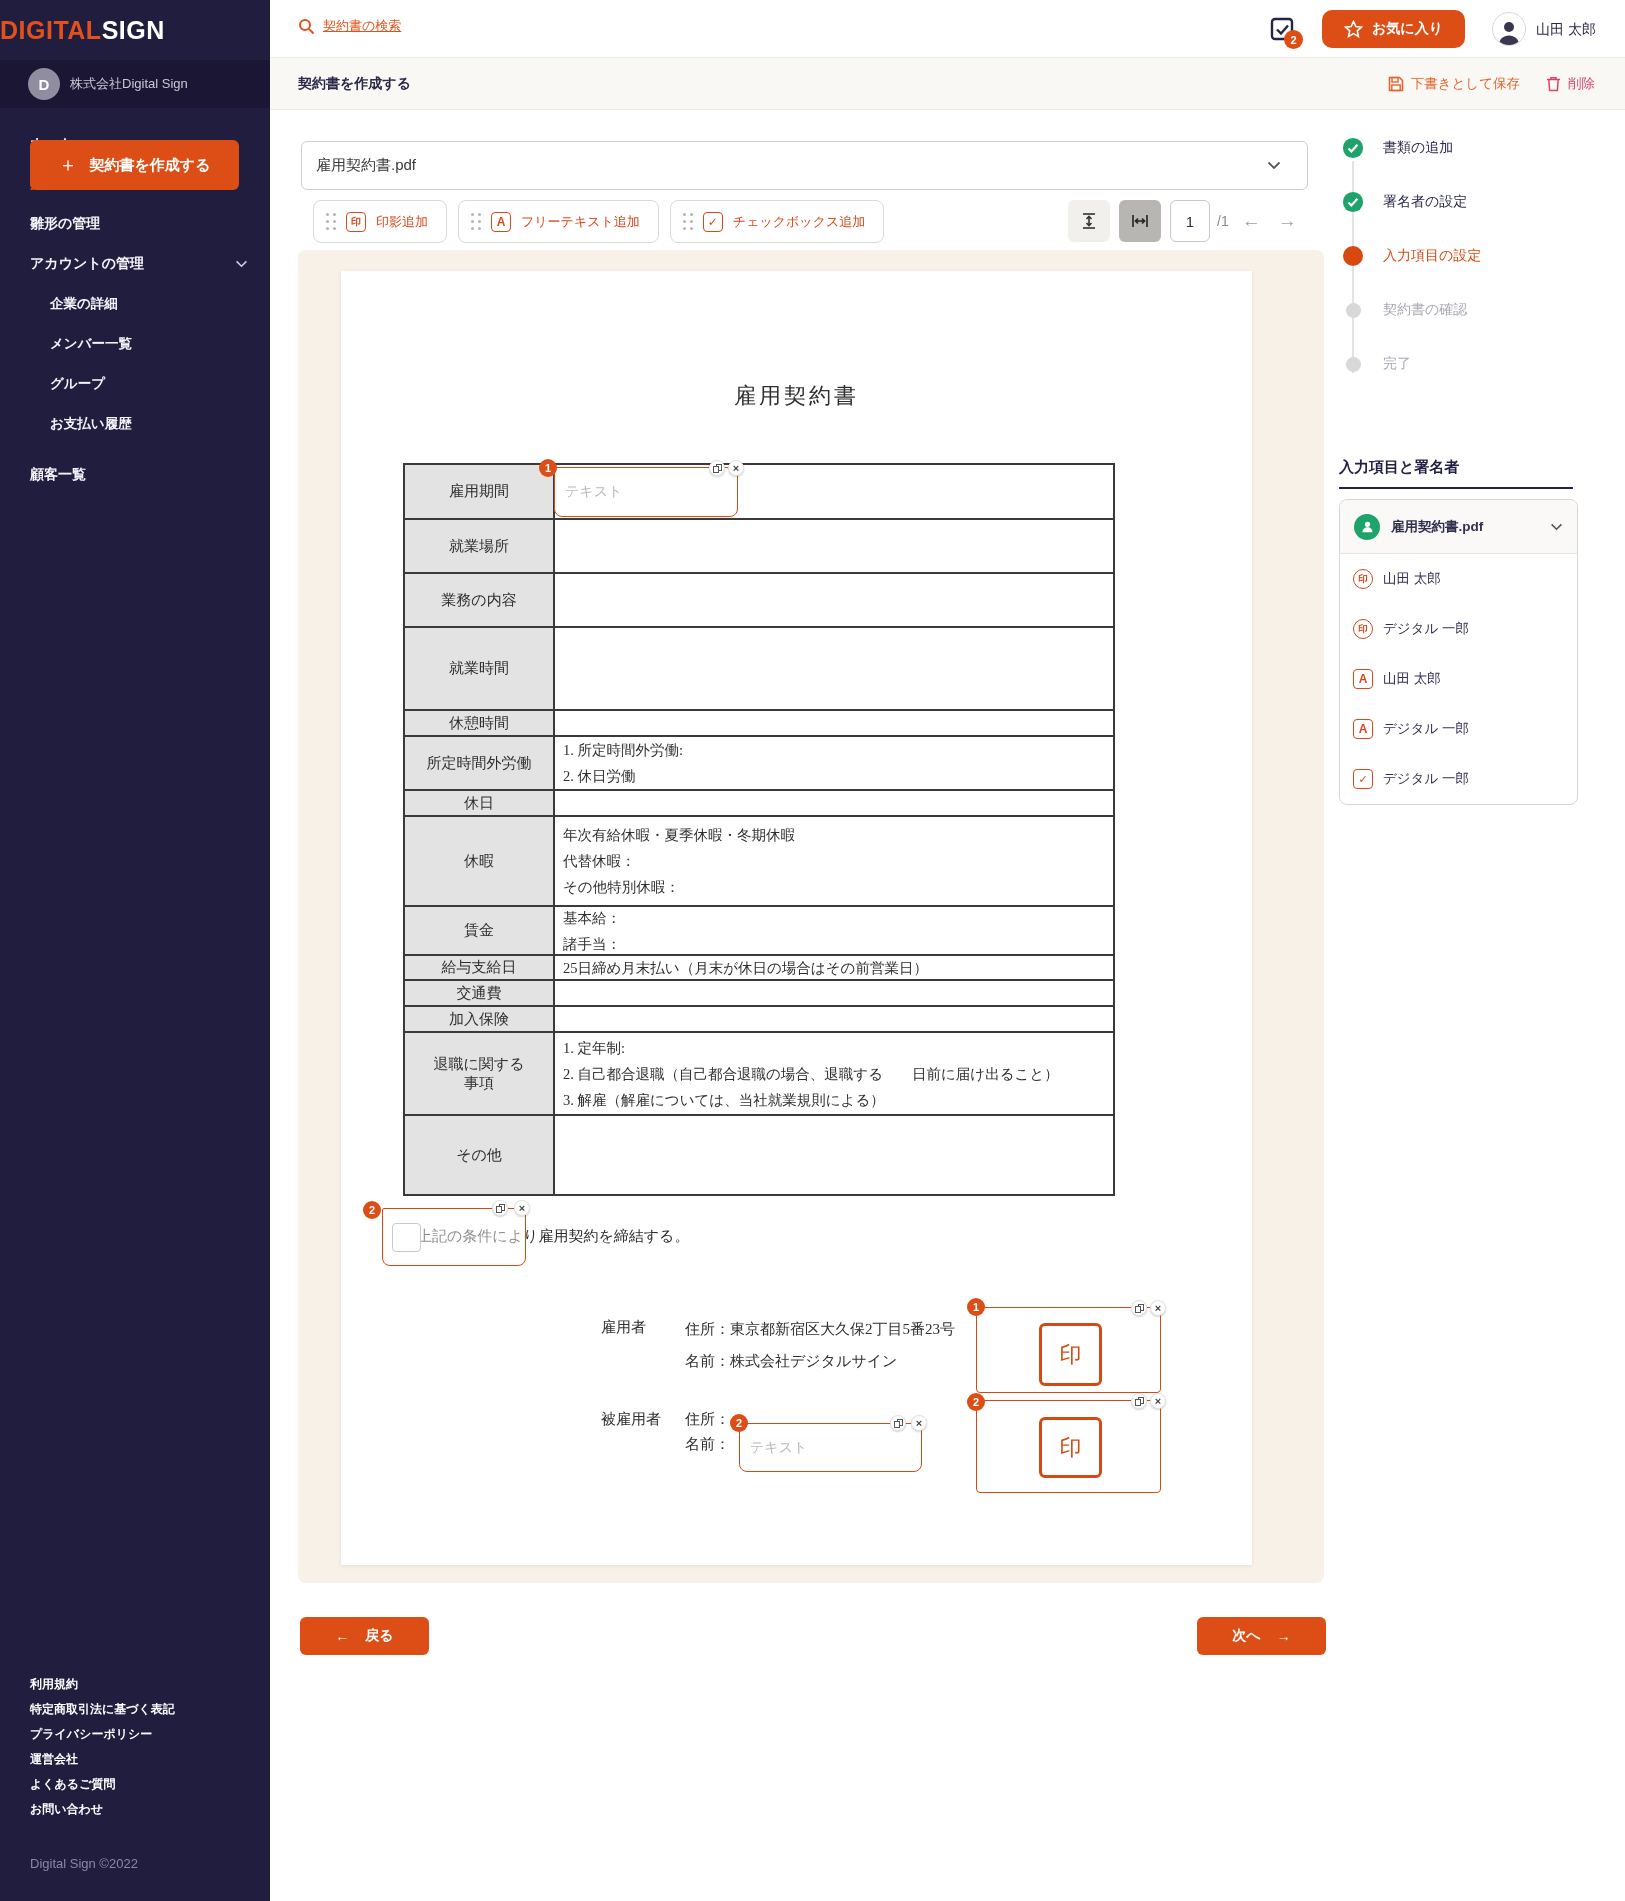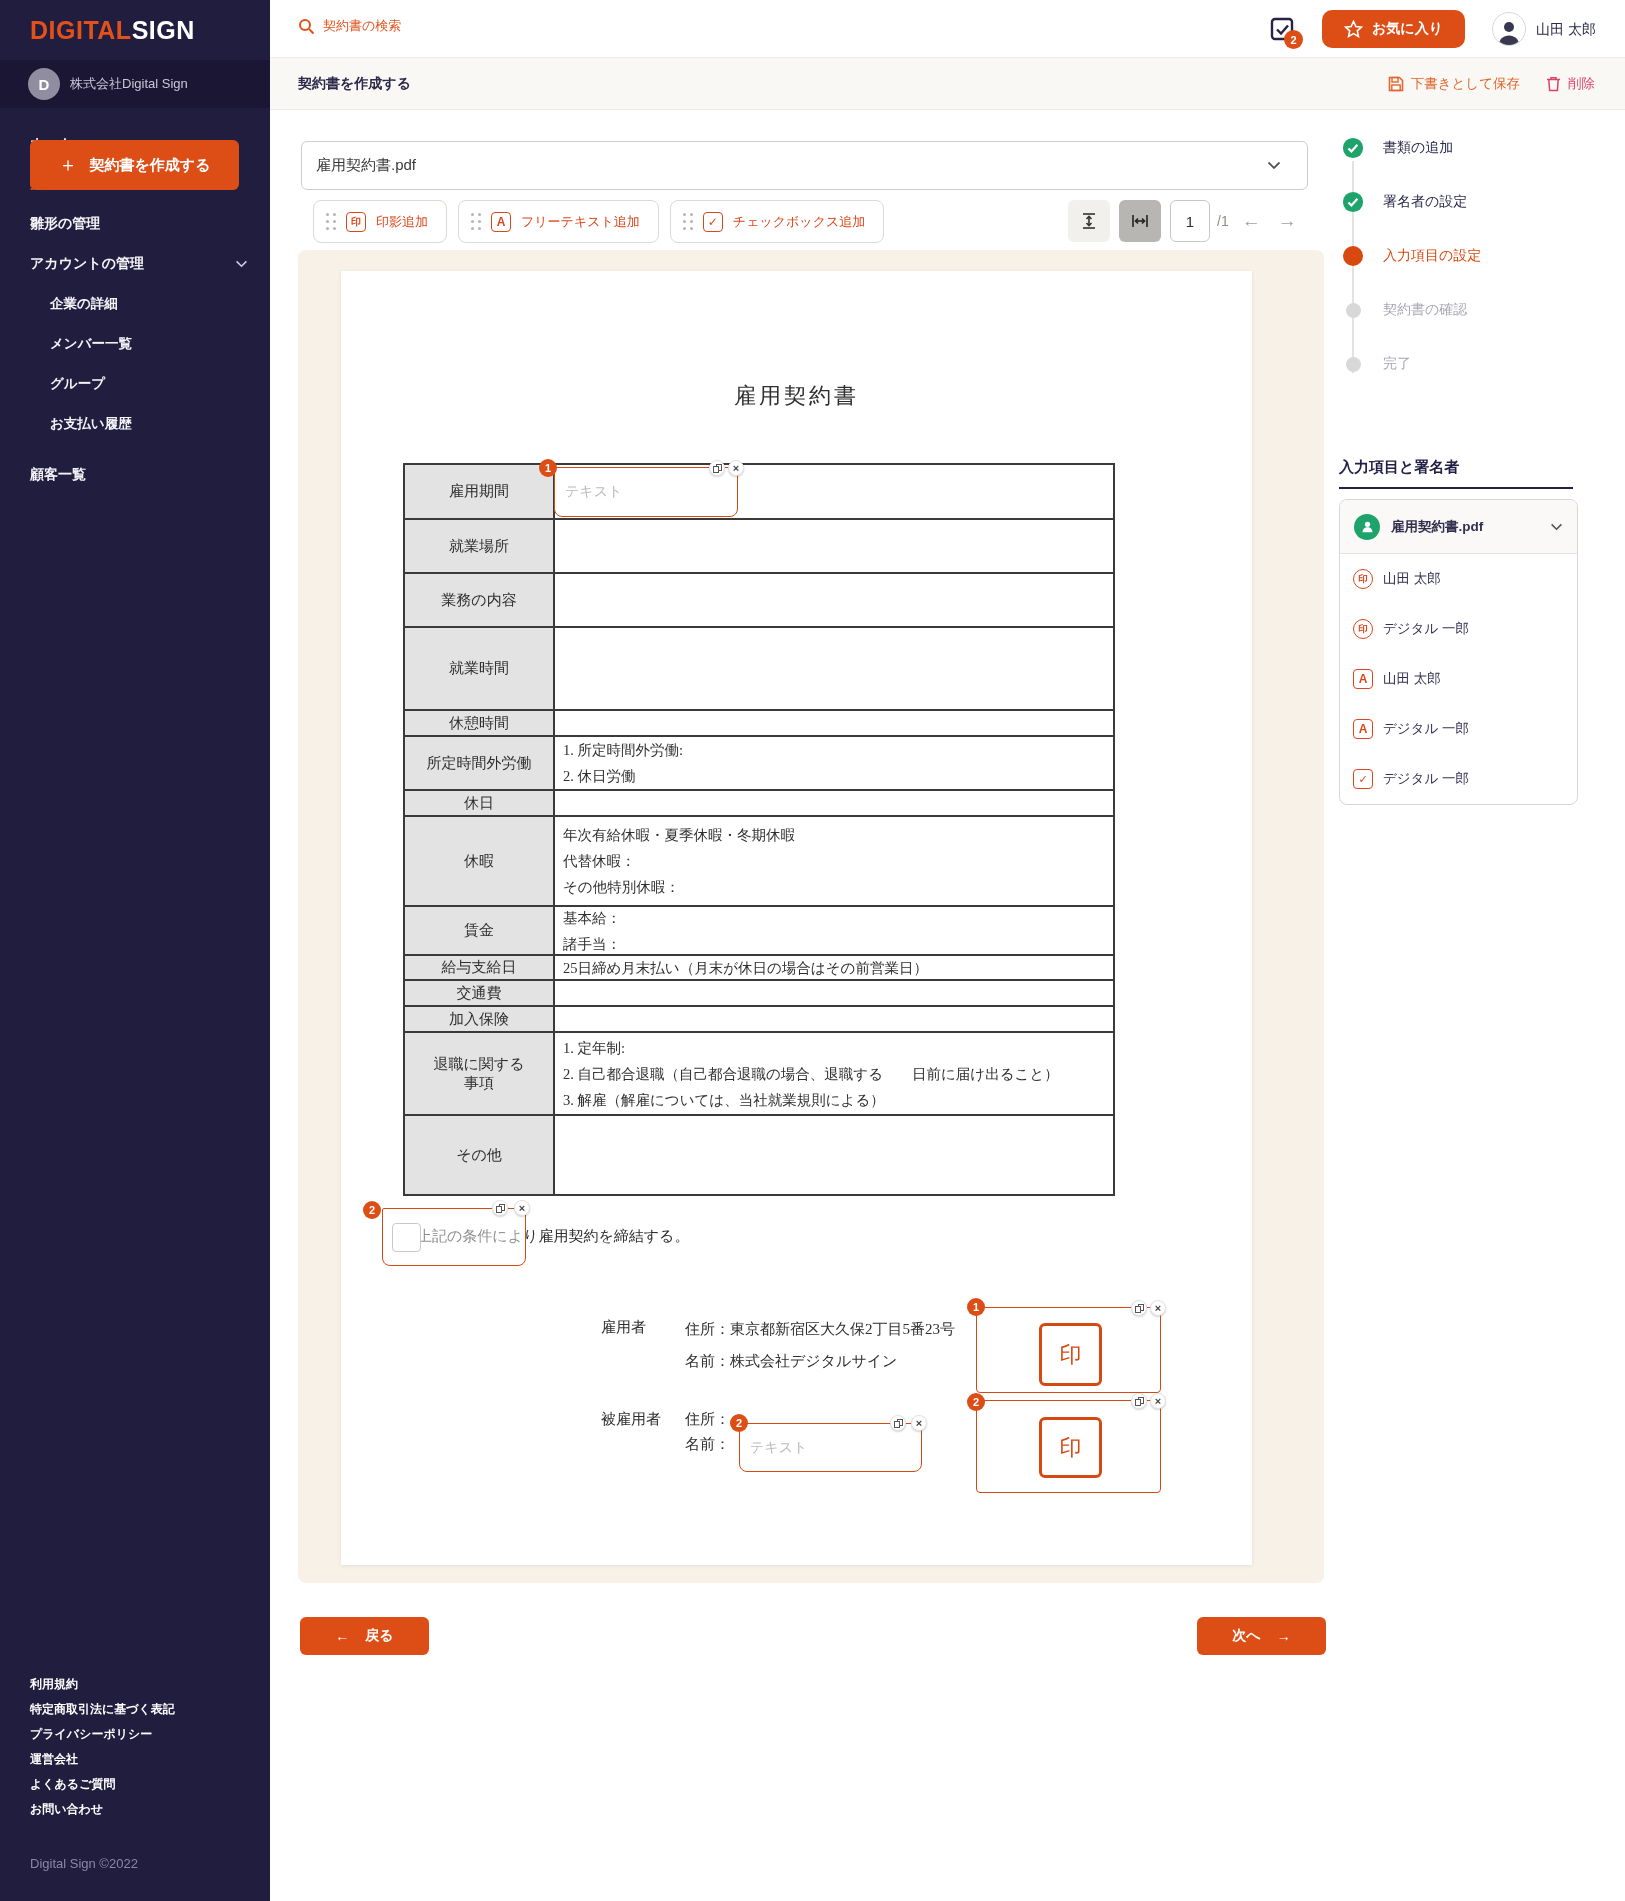--- a/index.html
+++ b/index.html
@@ -2,42 +2,42 @@
 <html lang="ja"><head>
 <meta charset="utf-8">
 <style>
   * { margin:0; padding:0; box-sizing:border-box; }
   html,body { width:1625px; height:1901px; }
   body { font-family:"Liberation Sans","DejaVu Sans",sans-serif; background:#ffffff; position:relative; overflow:hidden; }
   #app { position:absolute; inset:0; }
 
   
   #sidebar { position:absolute; left:0; top:0; width:270px; height:1901px; background:#211d3f; z-index:5; }
-  .logo-bar { height:60px; display:flex; align-items:center; padding-left:30px; }
+  .logo-bar { height:60px; display:flex; align-items:center; }
   .logo { font-size:25px; font-weight:800; letter-spacing:.5px; }
   .logo .lg1 { color:#e2511b; }
   .logo .lg2 { color:#ffffff; }
   .company-row { height:48px; background:#1a1634; display:flex; align-items:center; padding-left:28px; gap:10px; }
   .company-avatar { width:32px; height:32px; border-radius:50%; background:#908da0; color:#fff; font-size:15px; font-weight:700; display:flex; align-items:center; justify-content:center; }
   .company-name { color:#cac7d8; font-size:13px; }
   .create-btn { position:absolute; left:30px; top:140px; width:209px; height:50px; background:#dc4e16; border:none; border-radius:6px; color:#fff; font-family:inherit; font-size:15px; font-weight:700; display:flex; align-items:center; justify-content:center; gap:12px; cursor:pointer; }
   .create-btn .plus { font-size:19px; font-weight:400; }
   #nav-main { margin-top:16px; }
   .nav-item { display:flex; align-items:center; height:40px; padding:0 22px 0 30px; color:#f4f3f8; font-size:14px; font-weight:700; cursor:pointer; }
   .nav-item.sub { padding-left:50px; font-size:13.5px; }
   .nav-item.active { color:#e2511b; }
   .nav-item.gap { margin-top:11px; }
   .nav-item .chev { margin-left:auto; display:flex; }
   #side-footer { position:absolute; left:30px; top:1672px; }
   .f-link { height:25px; display:flex; align-items:center; color:#ffffff; font-size:12px; font-weight:600; cursor:pointer; }
   .copyright { position:absolute; left:30px; top:1856px; color:#8b87a5; font-size:13px; }
 
   
   #topbar { position:absolute; left:270px; top:0; width:1355px; height:58px; background:#fff; border-bottom:1px solid #ececea; }
-  .search { position:absolute; left:28px; top:17px; display:flex; align-items:center; gap:8px; color:#e2511b; font-size:13px; cursor:pointer; }
+  .search { position:absolute; left:28px; top:17px; display:flex; align-items:center; gap:8px; color:#e2511b; font-size:13px; cursor:pointer;text-decoration:underline; }
   .tasks-wrap { position:absolute; left:1000px; top:17px; width:34px; height:30px; cursor:pointer; }
   .tasks-badge { position:absolute; left:14px; top:13px; width:19px; height:19px; border-radius:50%; background:#dc4e16; color:#fff; font-size:11px; font-weight:700; display:flex; align-items:center; justify-content:center; }
   .fav-btn { position:absolute; left:1052px; top:10px; width:143px; height:38px; background:#dc4e16; border:none; border-radius:10px; color:#fff; font-family:inherit; font-size:14px; font-weight:700; display:flex; align-items:center; justify-content:center; gap:9px; cursor:pointer; }
   .avatar { position:absolute; left:1222px; top:12px; width:34px; height:34px; border-radius:50%; background:#fff; border:1px solid #d8d8d8; overflow:hidden; display:flex; align-items:flex-end; justify-content:center; }
   .user-name { position:absolute; left:1266px; top:21px; color:#2b2a4a; font-size:14px; }
 
   
   #subheader { position:absolute; left:270px; top:58px; width:1355px; height:52px; background:#faf8f4; border-bottom:1px solid #eceae5; }
   .sub-title { position:absolute; left:28px; top:17px; color:#2b2a4a; font-size:14px; font-weight:700; }
   .sub-actions { position:absolute; right:30px; top:0; height:52px; display:flex; align-items:center; gap:26px; }

